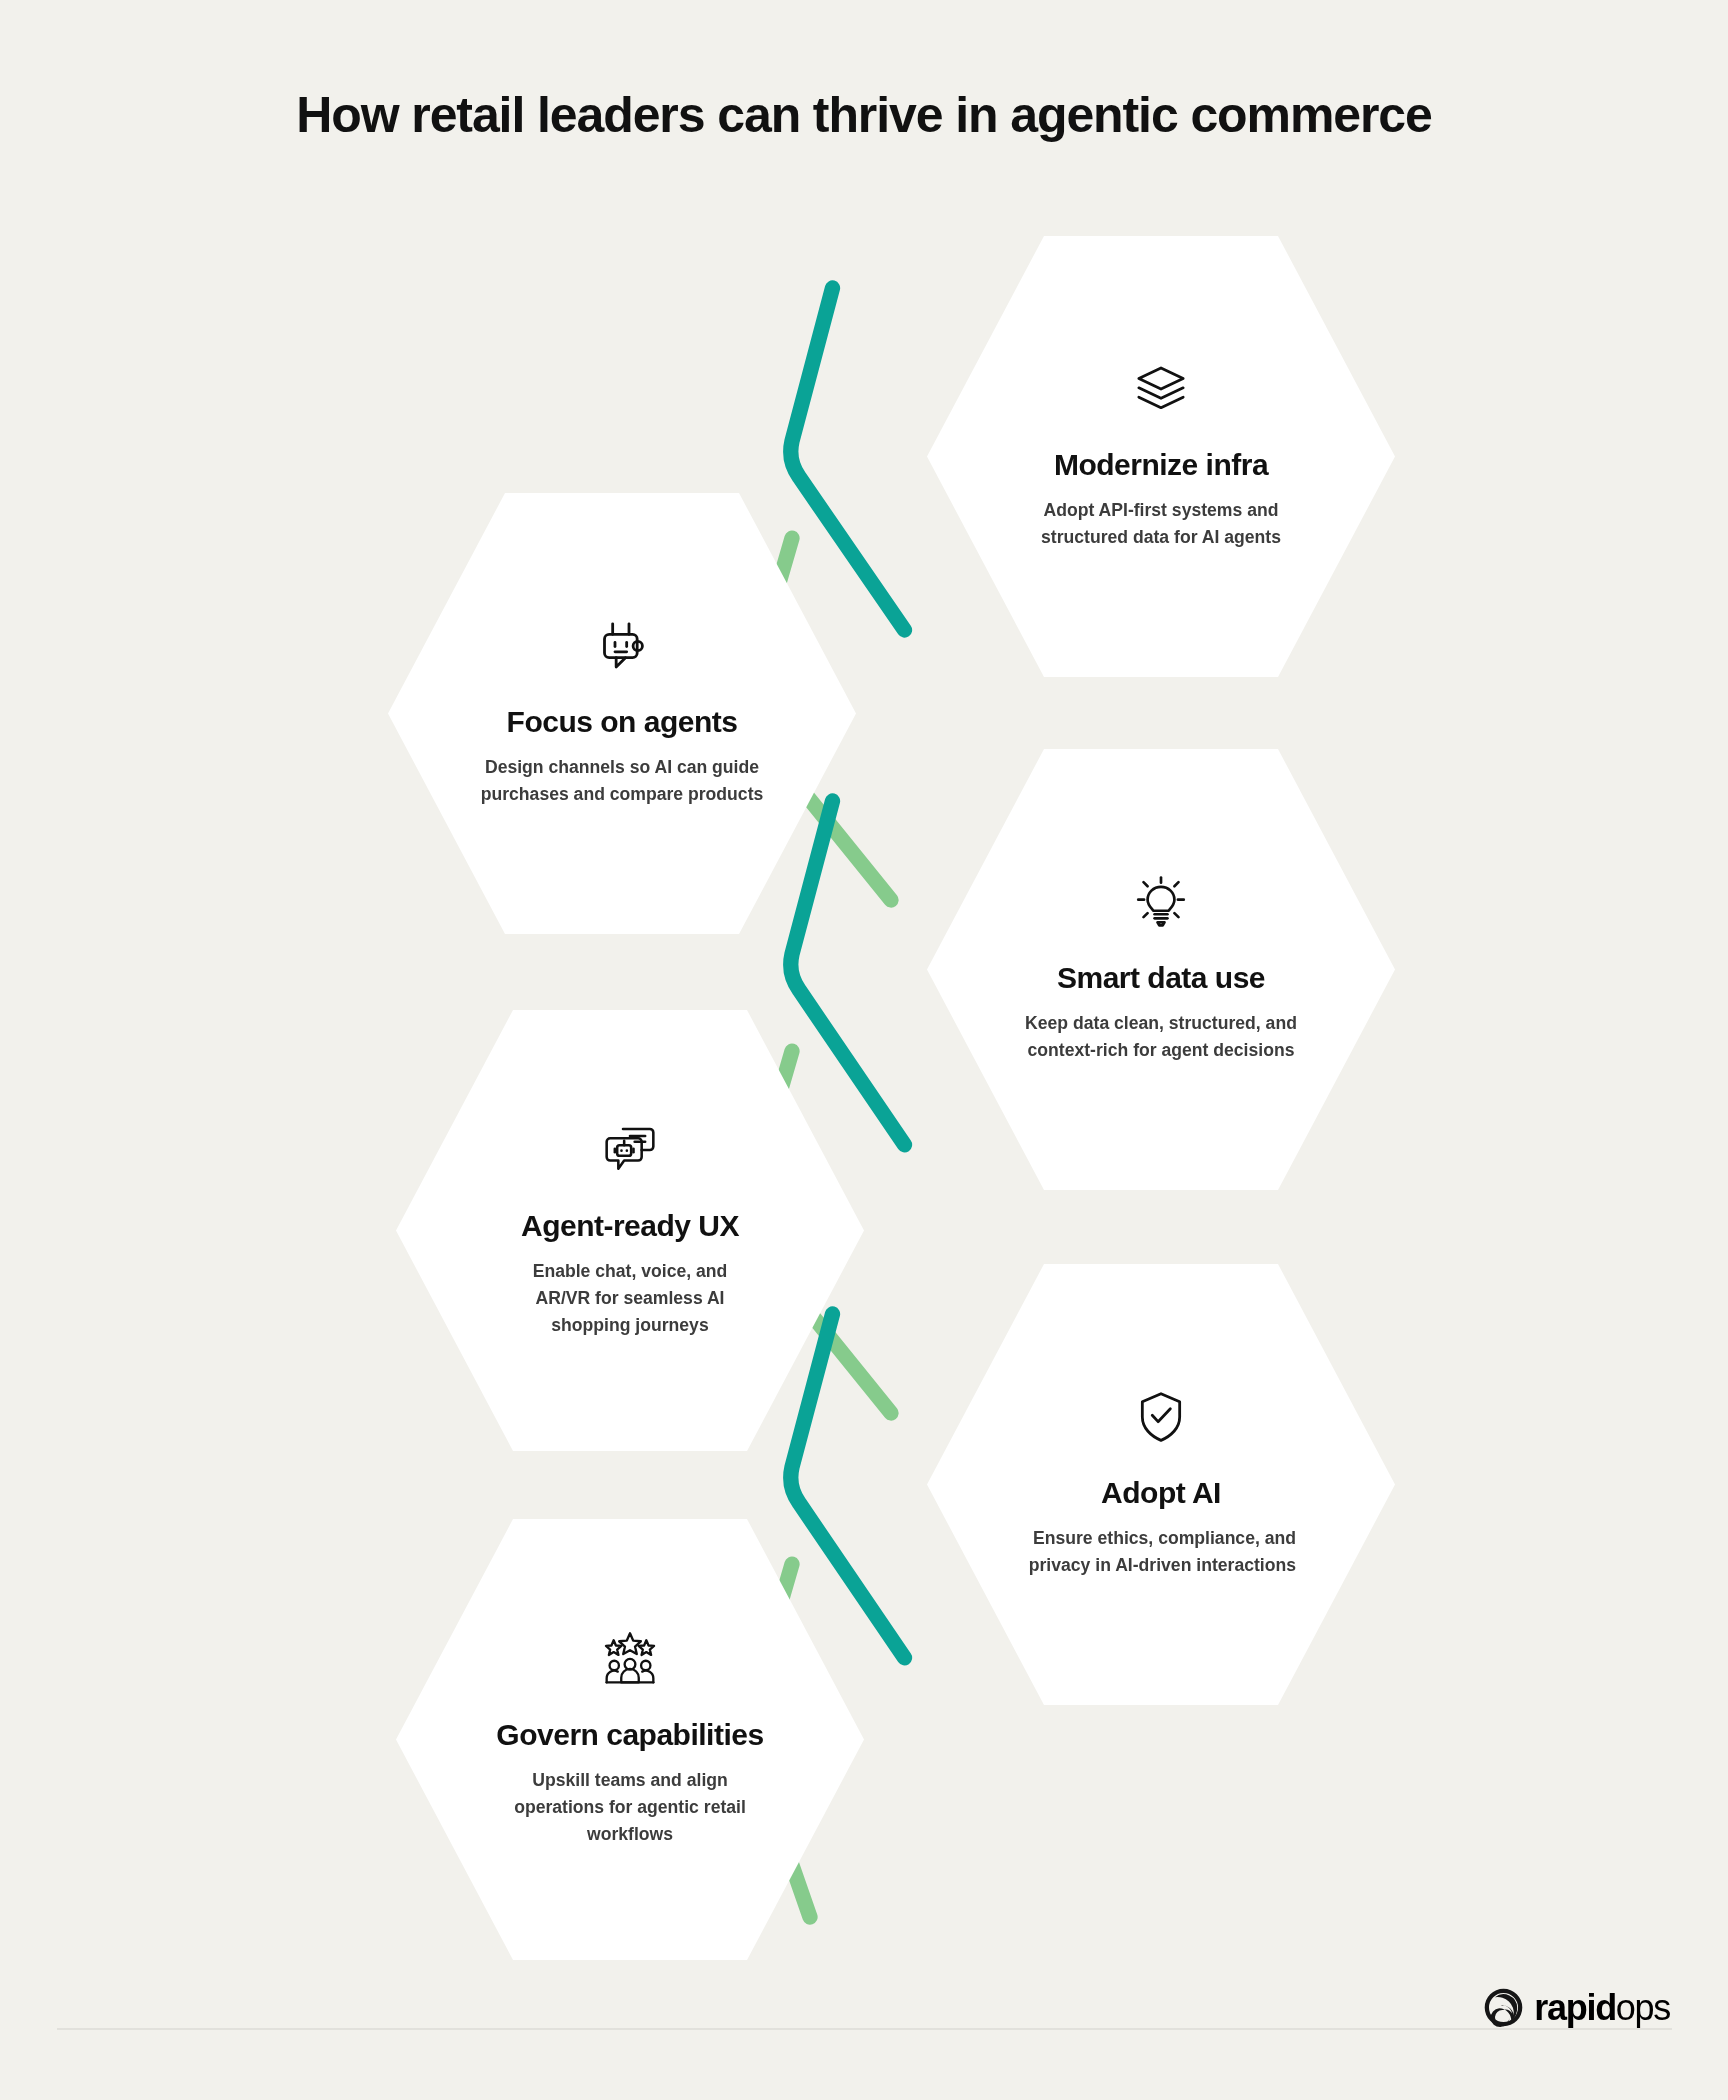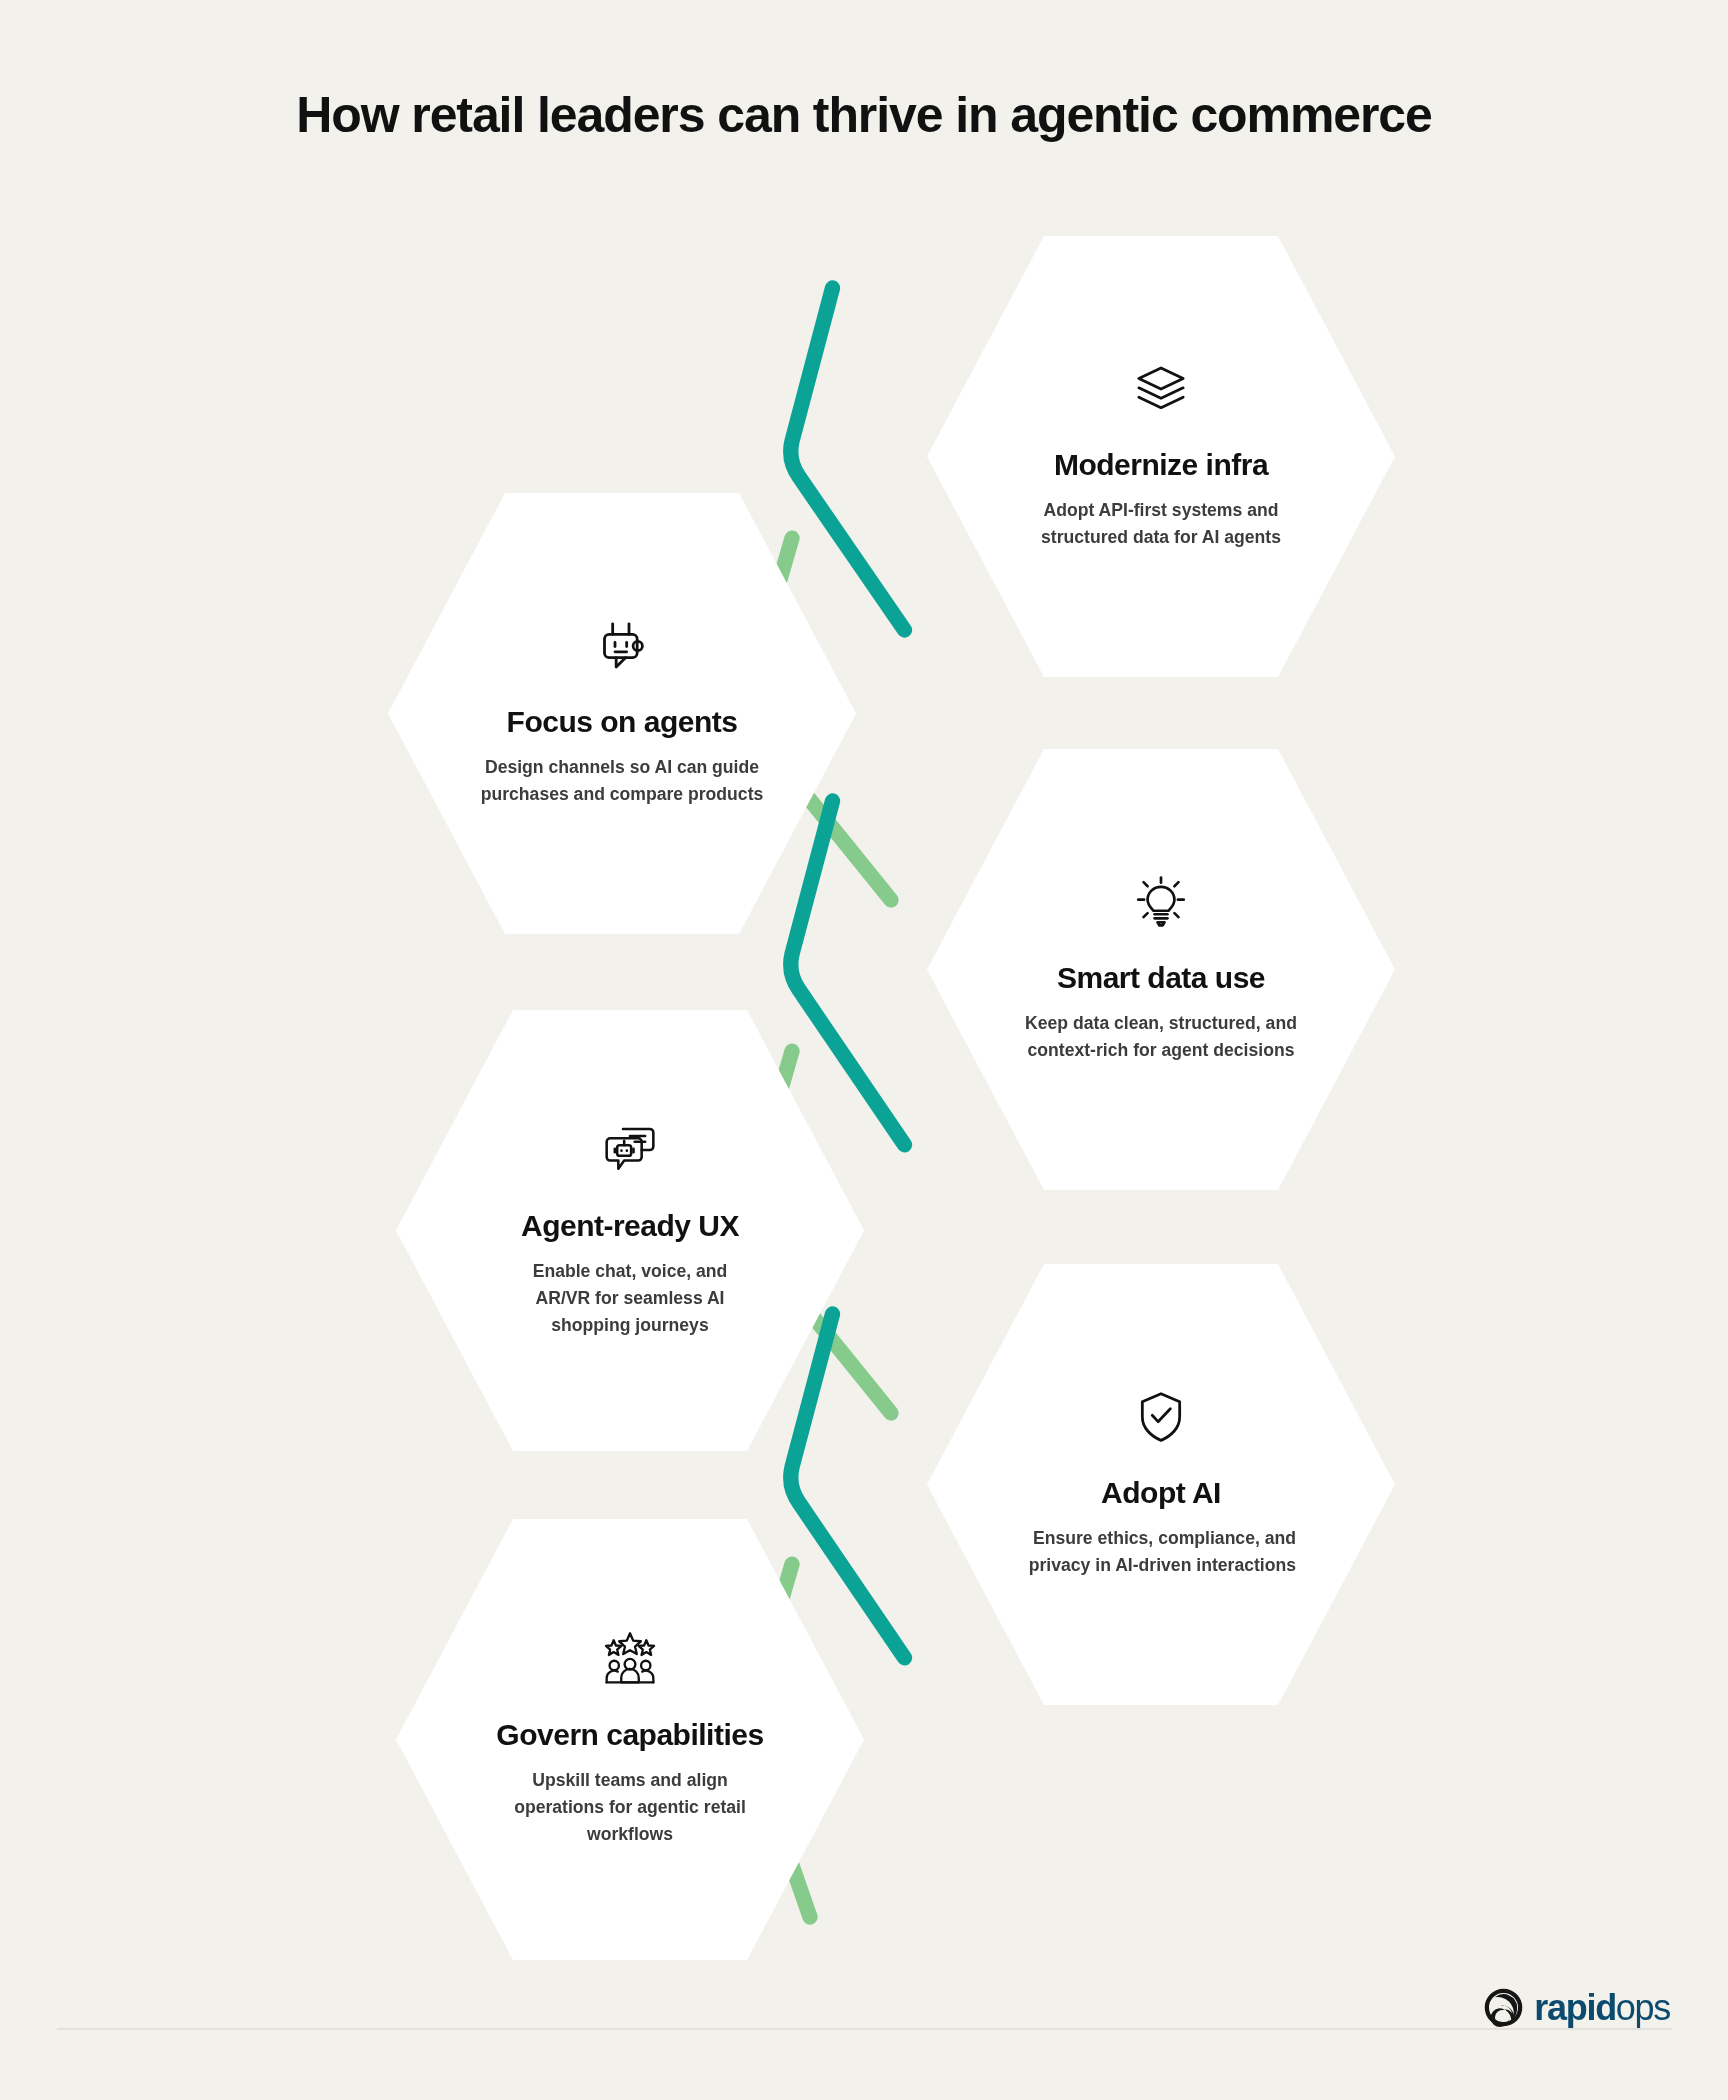--- a/index.html
+++ b/index.html
@@ -124,21 +124,21 @@
     top: 1987px;
     display: flex;
     align-items: center;
     gap: 10.8px;
   }
   .footer-logo .mark { width: 41px; height: 41px; display:block; }
   .footer-logo .mark svg { display:block; width:100%; height:100%; }
   .logo-word {
     font-size: 36px;
     letter-spacing: -1.3px;
-    color: #0c4a6e;
+    color: #000000;
     line-height: 1;
     white-space: nowrap;
   }
   .logo-word .b { font-weight: 700; }
   .logo-word .l { font-weight: 400; }
 </style>
 </head>
 <body>
 
 <div class="page-title">How retail leaders can thrive in agentic commerce</div>

